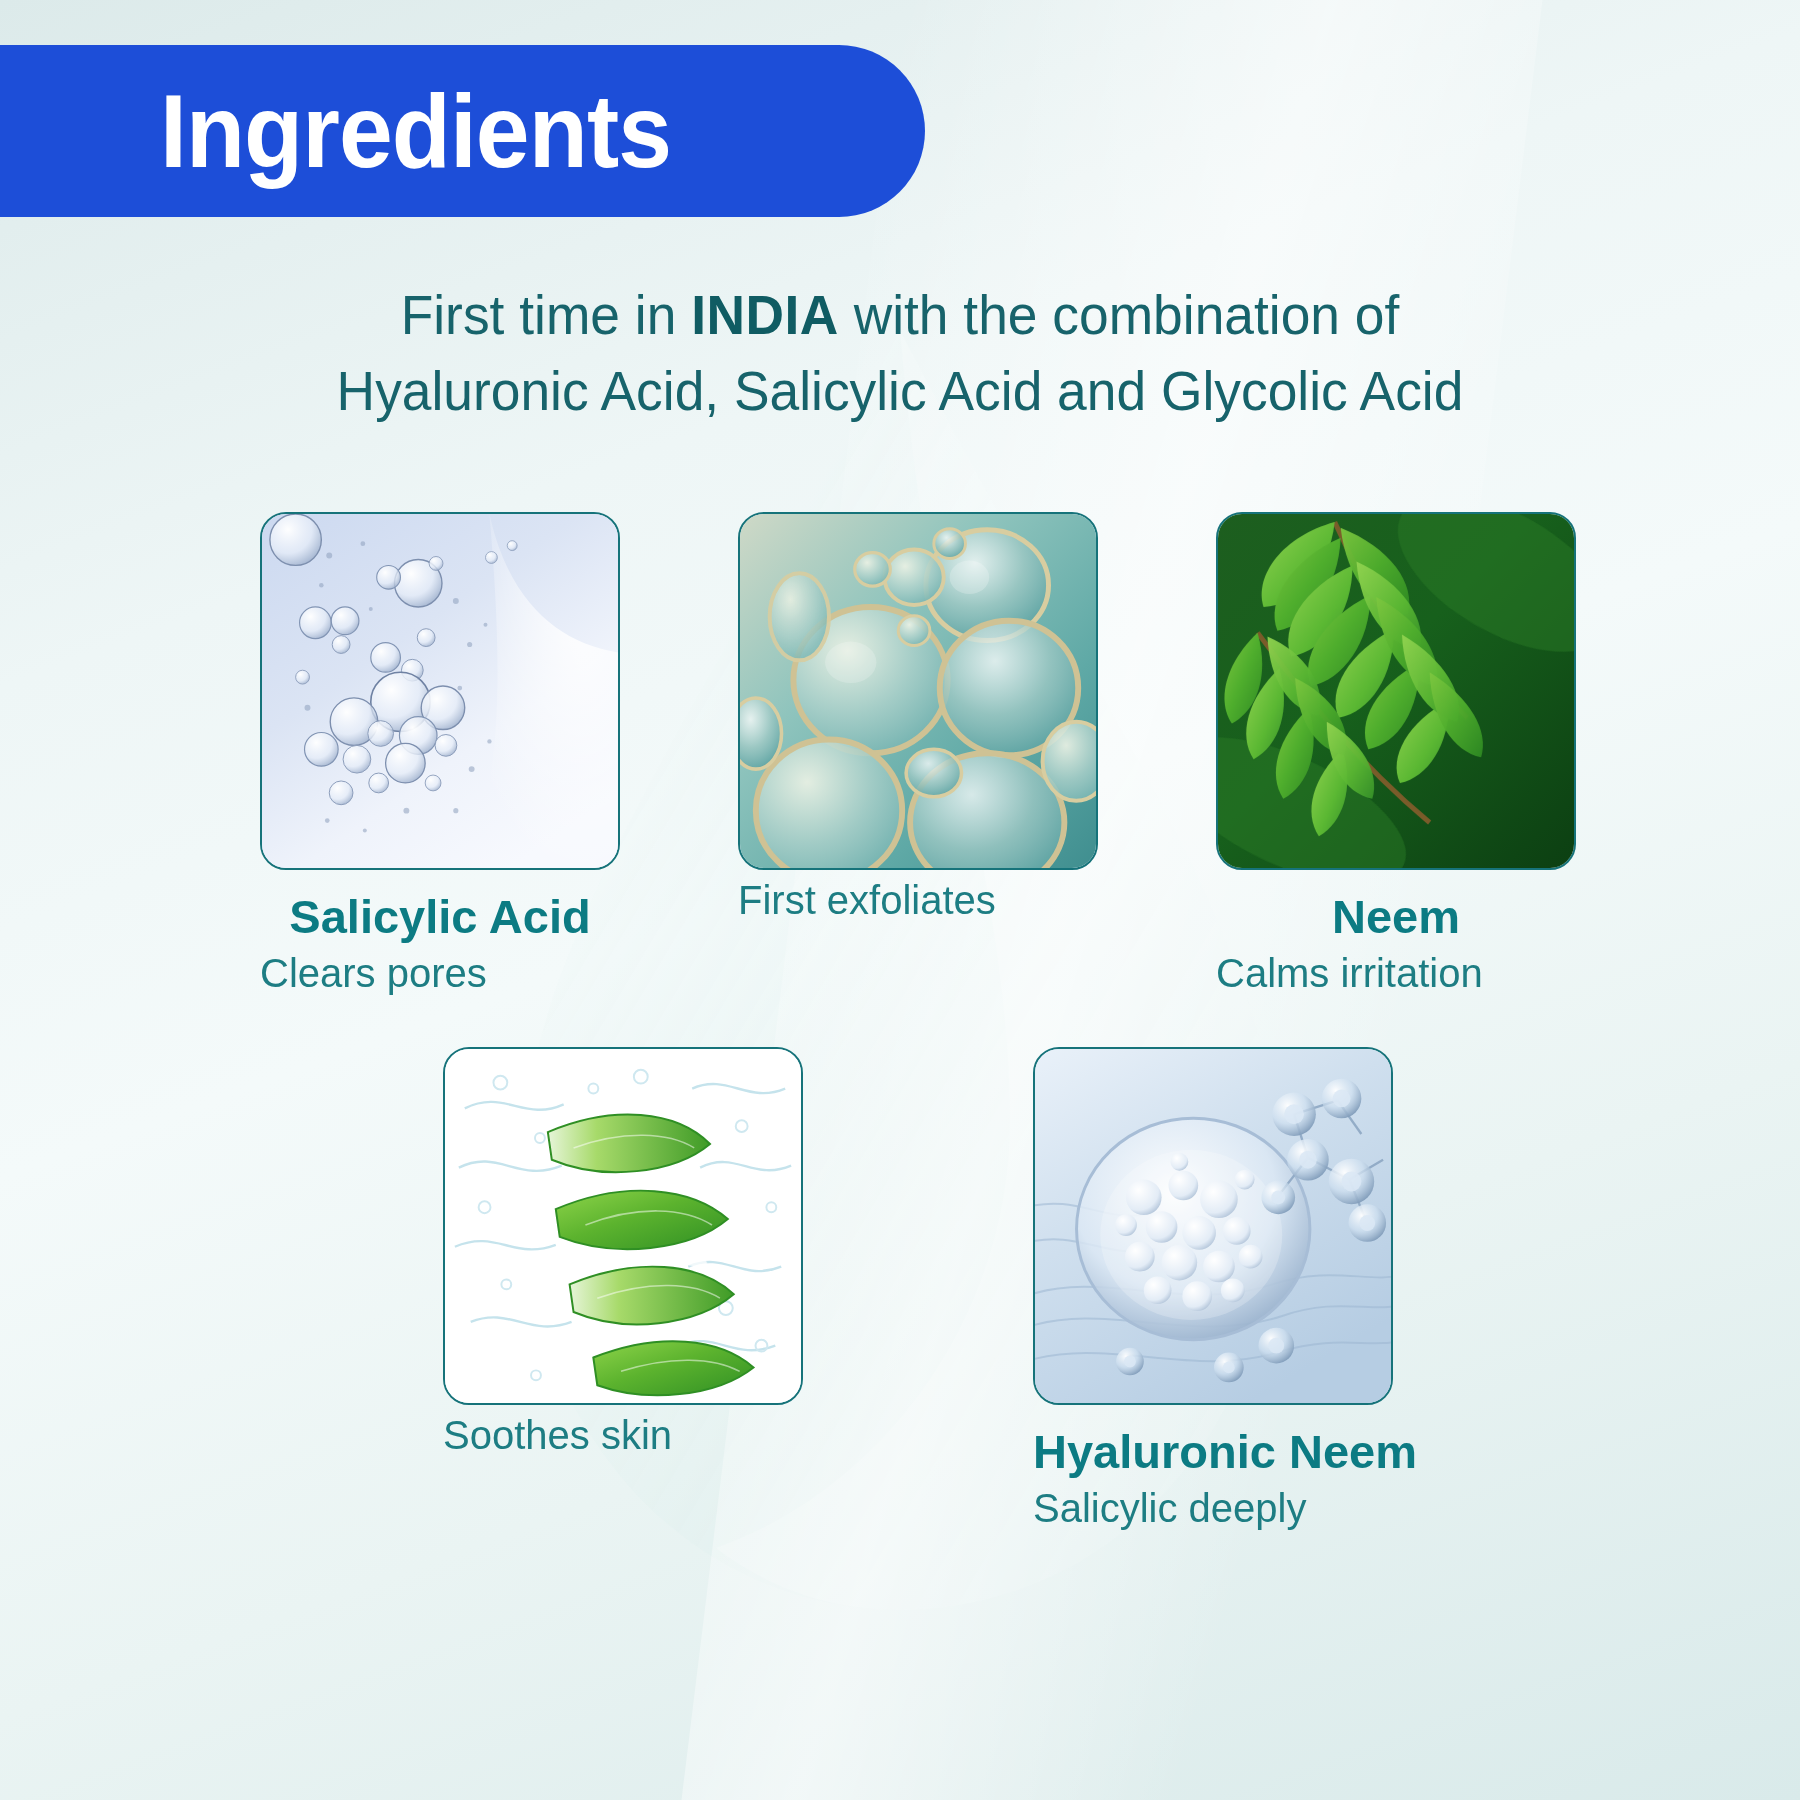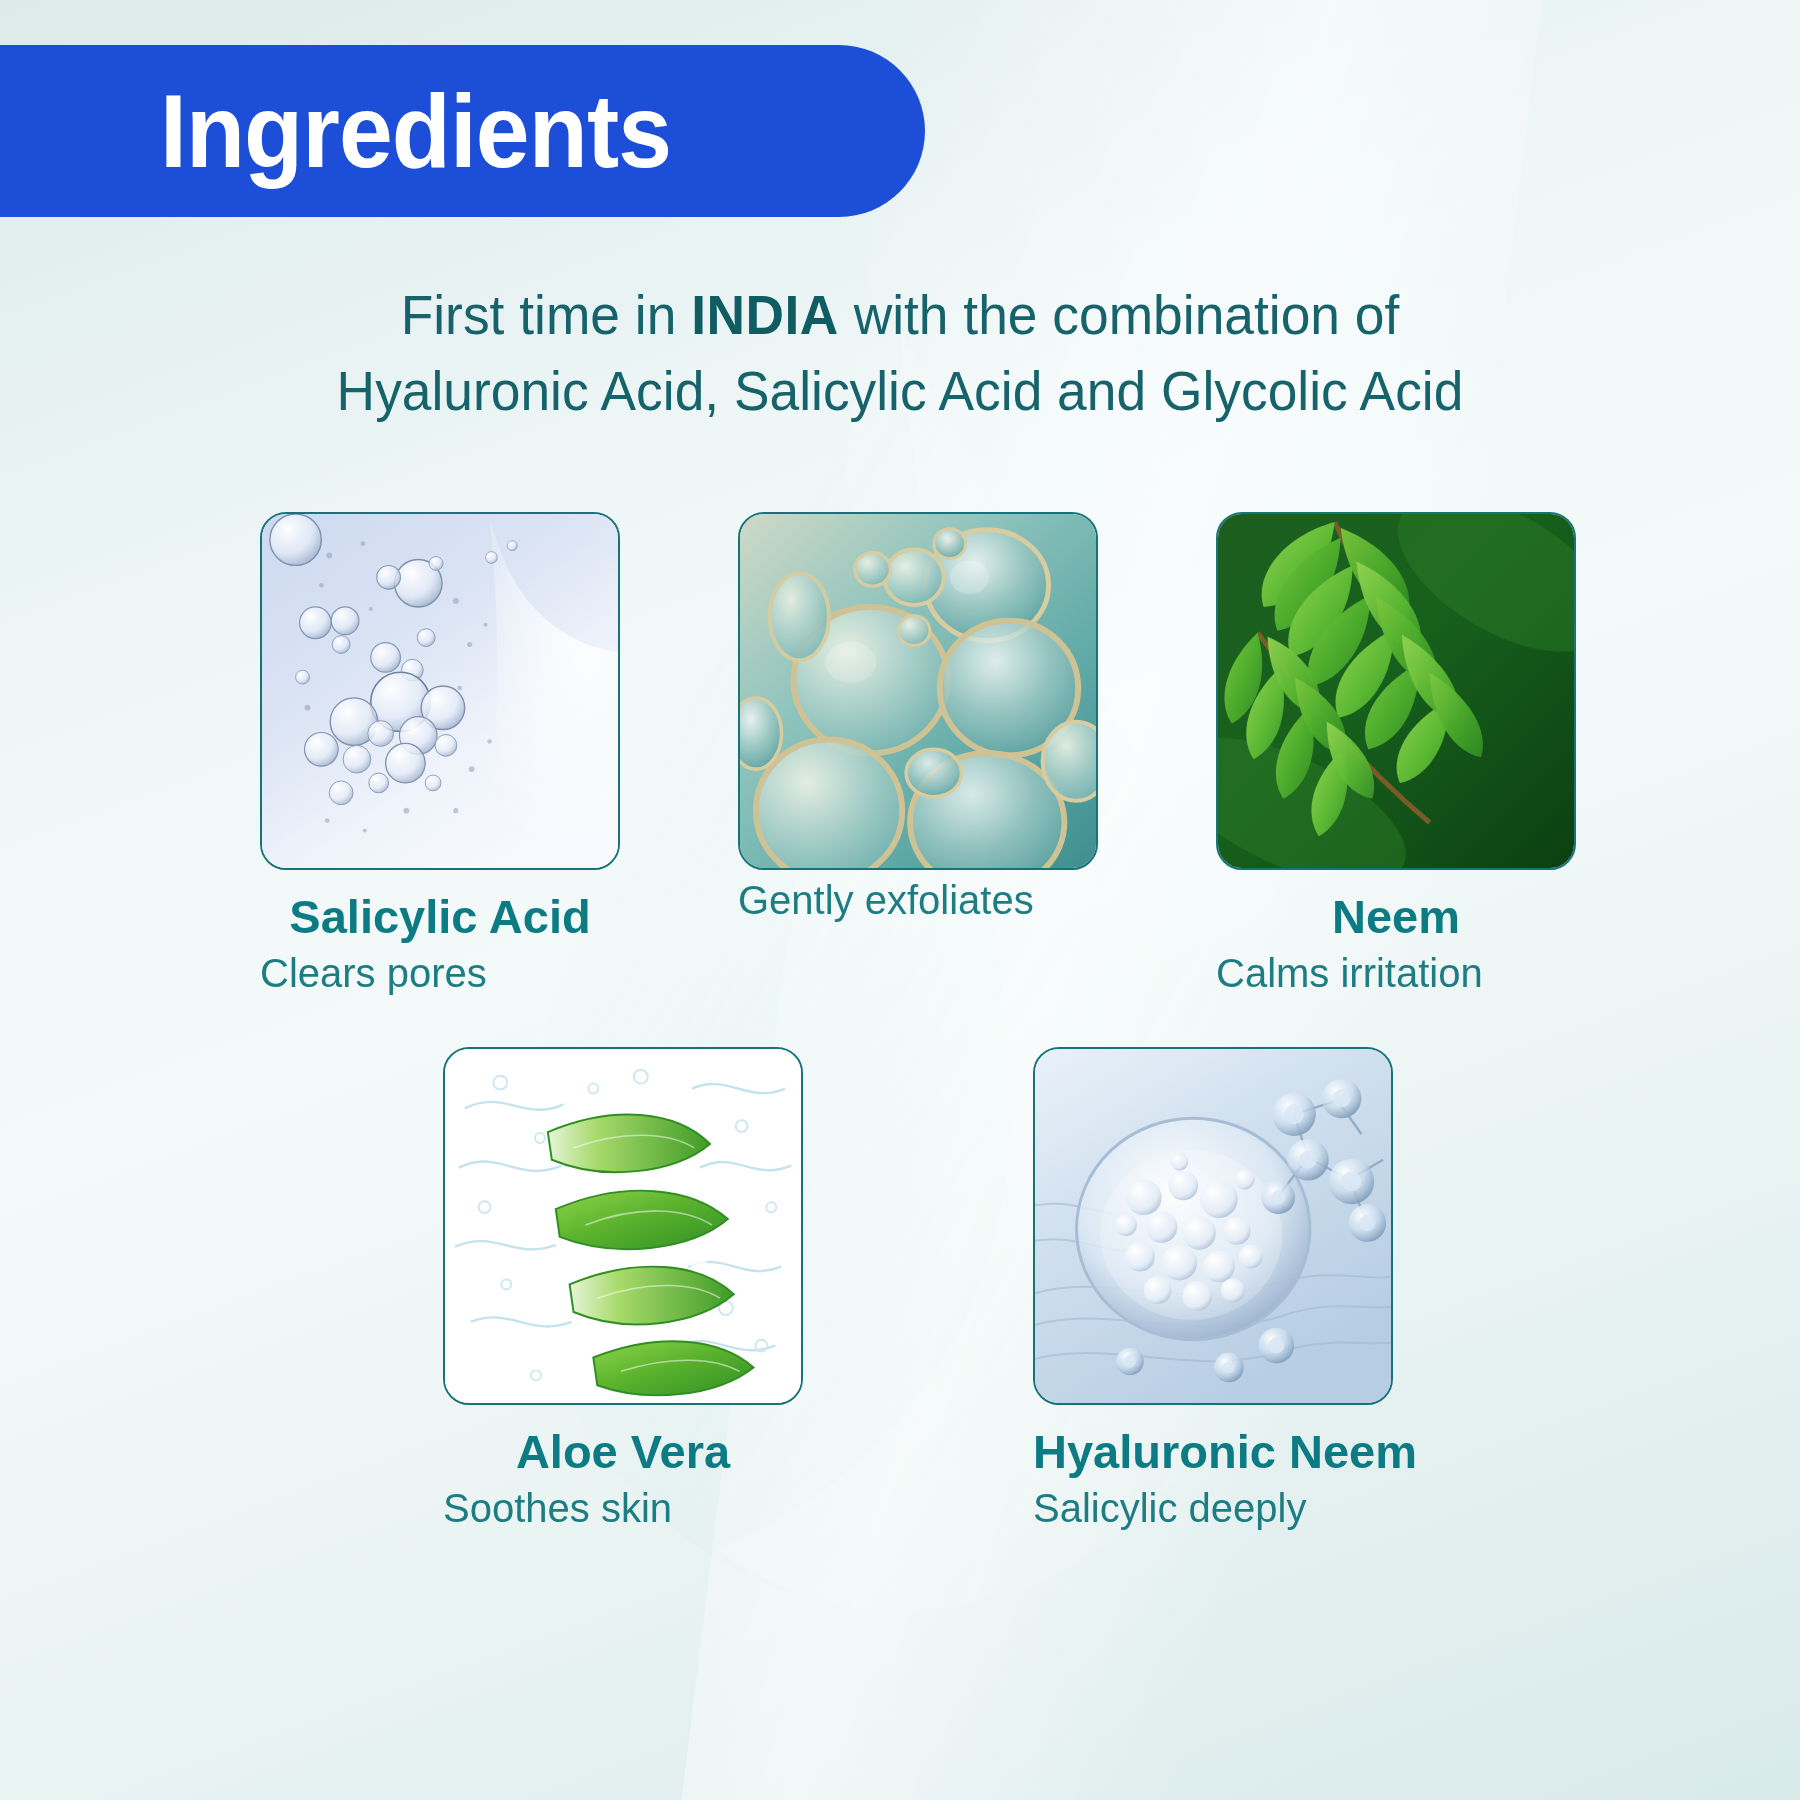--- a/index.html
+++ b/index.html
@@ -241,21 +241,21 @@
         <ellipse cx="60" cy="104" rx="30" ry="44" fill="url(#gl-b1)" stroke="#d8cda0" stroke-width="4" opacity=".9"></ellipse>
         <ellipse cx="90" cy="300" rx="74" ry="72" fill="url(#gl-b1)" stroke="#cfc294" stroke-width="6"></ellipse>
         <ellipse cx="250" cy="312" rx="78" ry="70" fill="url(#gl-b2)" stroke="#cfc294" stroke-width="6"></ellipse>
         <ellipse cx="196" cy="262" rx="28" ry="24" fill="url(#gl-b2)" stroke="#d8cda0" stroke-width="3.6"></ellipse>
         <ellipse cx="340" cy="250" rx="34" ry="40" fill="url(#gl-b1)" stroke="#d8cda0" stroke-width="4"></ellipse>
         <ellipse cx="16" cy="222" rx="26" ry="36" fill="url(#gl-b2)" stroke="#d8cda0" stroke-width="3.6"></ellipse>
         <ellipse cx="232" cy="64" rx="20" ry="17" fill="#ffffff" opacity=".22"></ellipse>
         <ellipse cx="112" cy="150" rx="26" ry="21" fill="#ffffff" opacity=".2"></ellipse>
       </svg>
     </div>
-    <div class="card-desc">Gently exfoliates</div>
+    <div class="card-desc">First exfoliates</div>
   </div>
 
   <div class="card">
     <div class="card-thumb">
       <svg viewBox="0 0 360 358" preserveAspectRatio="none" aria-hidden="true">
         <defs>
           <linearGradient id="nm-bg" x1="0" y1="0" x2="1" y2="1">
             <stop offset="0%" stop-color="#1d5e1f"></stop>
             <stop offset="45%" stop-color="#17601c"></stop>
             <stop offset="100%" stop-color="#0c3f12"></stop>
@@ -368,21 +368,20 @@
             <path d="M178 326 C 228 310, 272 312, 298 326"></path>
           </g>
         </g>
         <g fill="#ffffff" opacity=".75">
           <ellipse cx="92" cy="140" rx="16" ry="8" transform="rotate(-25 92 140)"></ellipse>
           <ellipse cx="248" cy="212" rx="18" ry="7" transform="rotate(20 248 212)"></ellipse>
           <ellipse cx="150" cy="292" rx="14" ry="7" transform="rotate(-18 150 292)"></ellipse>
         </g>
       </svg>
     </div>
-    <div class="card-name">Aloe Vera</div>
     <div class="card-desc">Soothes skin</div>
   </div>
 
   <div class="card">
     <div class="card-thumb">
       <svg viewBox="0 0 360 358" preserveAspectRatio="none" aria-hidden="true">
         <defs>
           <linearGradient id="hy-bg" x1="0" y1="0" x2=".6" y2="1">
             <stop offset="0%" stop-color="#e9f1f9"></stop>
             <stop offset="45%" stop-color="#cfdfee"></stop>

